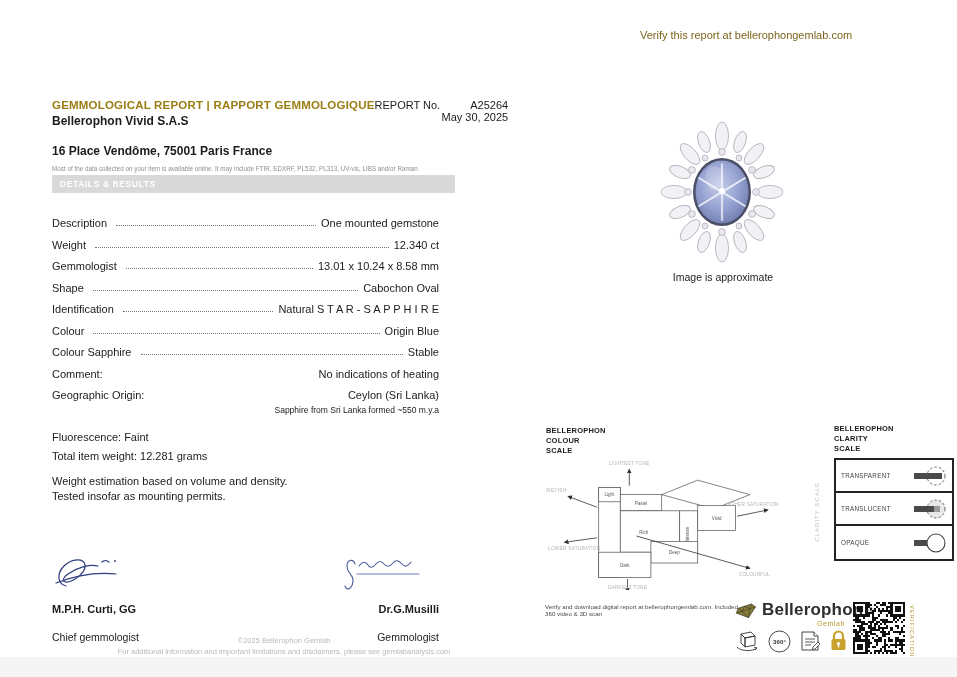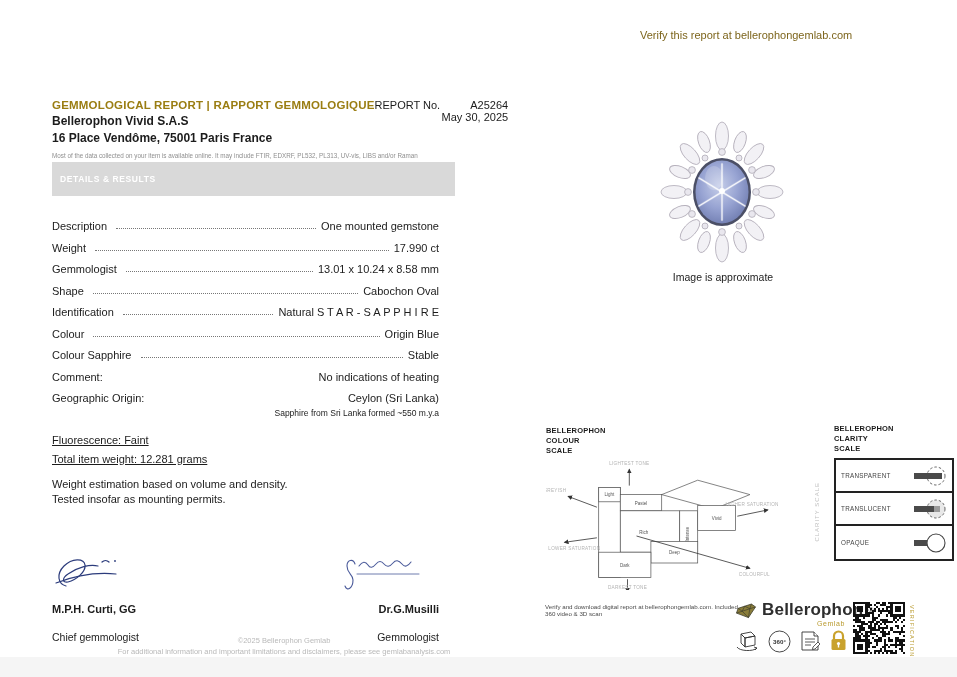--- a/index.html
+++ b/index.html
@@ -12,37 +12,37 @@
     overflow:hidden;
   }
   
   .verify-top { position:absolute; top:29px; left:640px; font-size:11px; color:#7d651c; }
 
   
   .left-col { position:absolute; left:52px; top:99px; width:403px; }
   .header-row { display:flex; justify-content:space-between; }
   .gold-title { color:#9a7d12; font-weight:bold; font-size:11.5px; letter-spacing:.2px; white-space:nowrap; }
   .company { font-weight:bold; font-size:12px; margin-top:3px; }
-  .address { font-weight:bold; font-size:12px; margin-top:3px; }
+  .address { font-weight:bold; font-size:12px; margin-top:16px; }
   .h-right { text-align:right; font-size:11px; white-space:nowrap; }
   .report-line { display:flex; gap:30px; justify-content:flex-end; }
   .data-note { font-size:6.3px; color:#8f8f8f; margin-top:7px; }
-  .section-bar { background:#d9d9d9; color:#ffffff; font-weight:bold; font-size:8.5px; letter-spacing:.6px; padding:12px 8px; margin-top:3px; }
+  .section-bar { background:#d9d9d9; color:#ffffff; font-weight:bold; font-size:8.5px; letter-spacing:.6px; padding:4px 8px; margin-top:3px; }
 
   .details { margin-top:24px; font-size:11px; width:387px; }
   .drow { display:flex; align-items:flex-end; margin-bottom:9.5px; }
   .dlabel { white-space:nowrap; }
   .leader { flex:1; border-bottom:1.5px dotted #777; margin:0 5px 3px 9px; }
   .dvalue { white-space:nowrap; }
   .drow.noleader { justify-content:space-between; }
   .drow.gap-top { margin-top:8px;gap:24px; }
   .origin-note { text-align:right; font-size:8.5px; margin-top:-6px; margin-bottom:8px; }
 
   .extra { margin-top:16px; font-size:11px; }
-  .extra .ln { margin-bottom:7px;text-decoration:underline; }
+  .extra .ln { margin-bottom:7px; }
   .extra .grp { margin-top:13px; }
   .extra .tight { margin-bottom:3px; }
 
   .signatures { position:absolute; left:52px; top:552px; width:387px; display:flex; justify-content:space-between; }
   .sig-block.right { text-align:right; }
   .sig-img { height:44px; }
   .sig-name { font-weight:bold; font-size:11px; margin-top:3px; }
   .sig-title { font-size:10.5px; margin-top:16px; }
 
   .footer { position:absolute; left:18px; top:636px; width:532px; text-align:center; color:#b9b9b9; font-size:7.5px; line-height:1.45; }
@@ -99,21 +99,21 @@
 
   <div class="details">
     <div class="drow">
       <span class="dlabel">Description</span>
       <span class="leader"></span>
       <span class="dvalue">One mounted gemstone</span>
     </div>
     <div class="drow">
       <span class="dlabel">Weight</span>
       <span class="leader"></span>
-      <span class="dvalue">17.990 ct</span>
+      <span class="dvalue">12.340 ct</span>
     </div>
     <div class="drow">
       <span class="dlabel">Gemmologist</span>
       <span class="leader"></span>
       <span class="dvalue">13.01 x 10.24 x 8.58 mm</span>
     </div>
     <div class="drow">
       <span class="dlabel">Shape</span>
       <span class="leader"></span>
       <span class="dvalue">Cabochon Oval</span>

